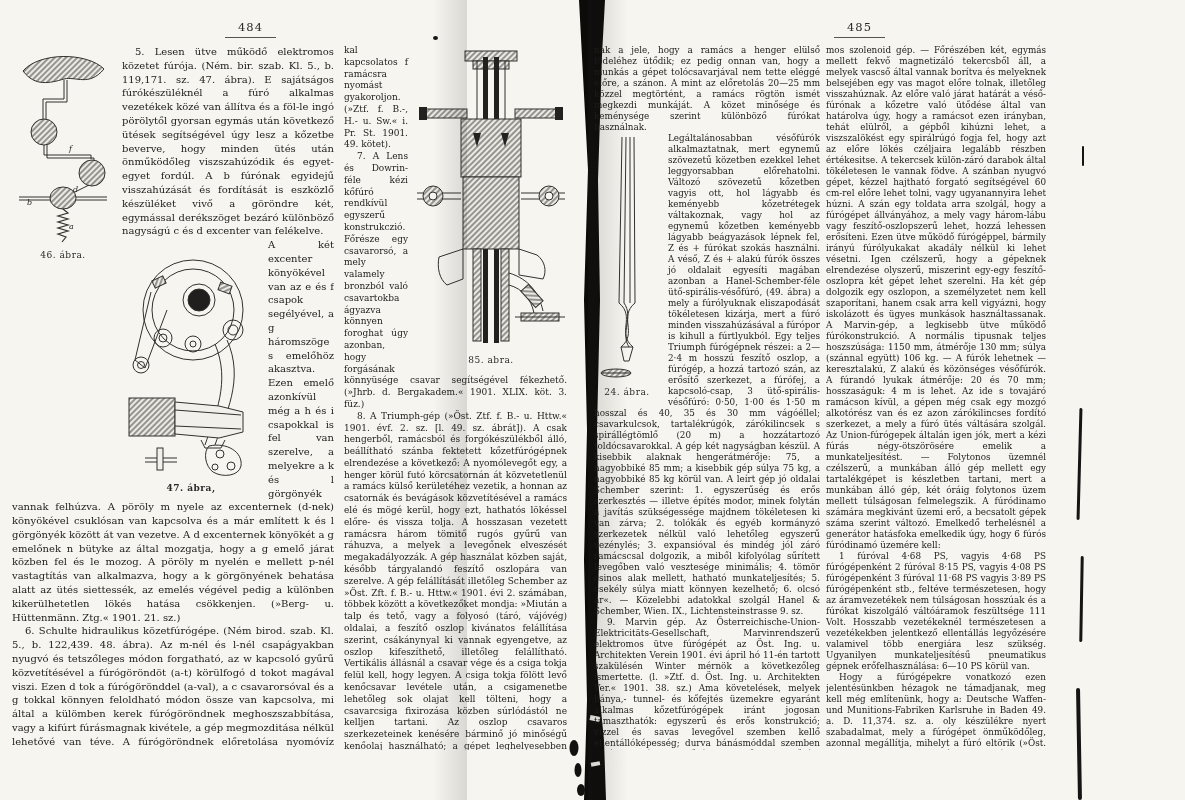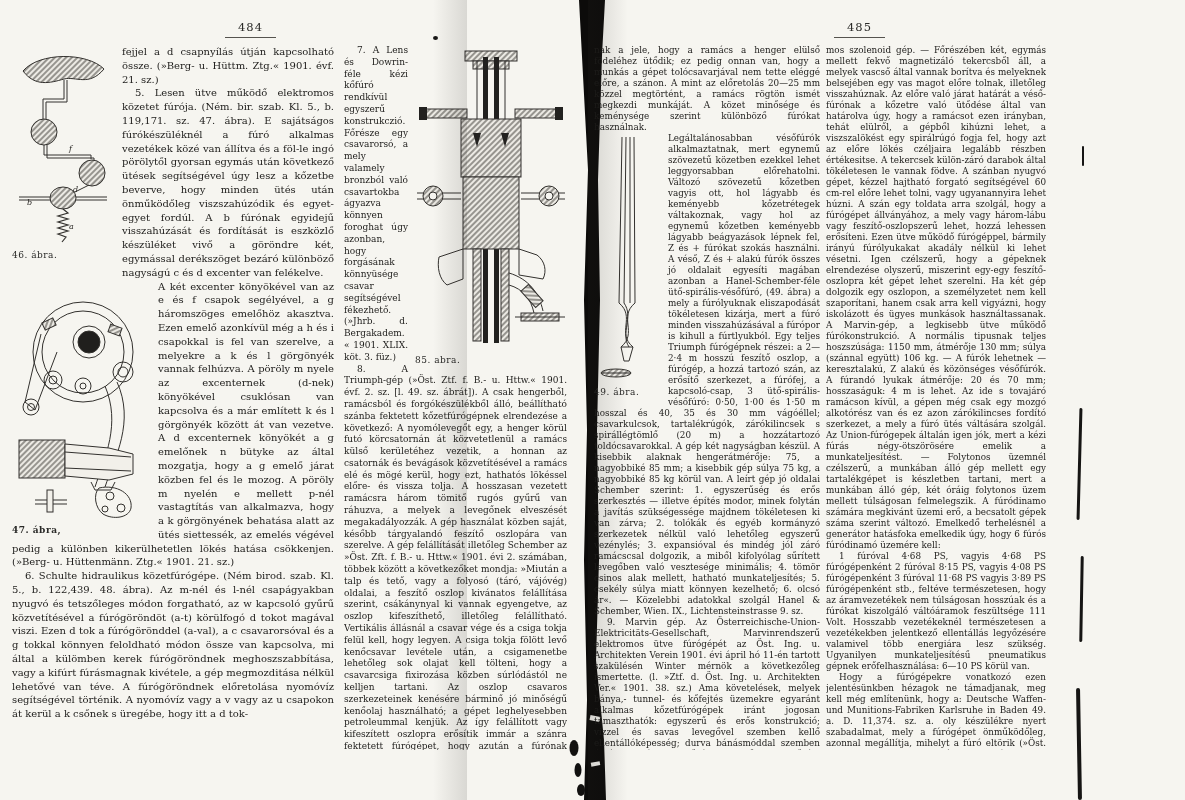--- a/index.html
+++ b/index.html
@@ -16,21 +16,21 @@
        -webkit-hyphens:auto;hyphens:auto;}
   .col p{margin:0;overflow-wrap:break-word;}
   .col p.indent{text-indent:13px;}
   .lcol1{left:12px;width:322px;height:705px;font-size:10px;line-height:13.8px;}
   .lcol2{left:344px;width:223px;height:705px;font-size:9px;line-height:11.8px;}
   .rcol1{left:6px;width:226px;height:705px;font-size:8.8px;line-height:11px;}
   .rcol2{left:238px;width:220px;height:705px;font-size:8.8px;line-height:11px;}
   .fig{position:relative;}
   .fig.fl{float:left;margin:2px 8px 3px 0;}
   .fig.fr{float:right;margin:2px 0 3px 7px;}
-  .figcap{text-align:left;font-size:9px;color:#2a2a28;margin-top:2px;letter-spacing:.5px;}
+  .figcap{text-align:center;font-size:9px;color:#2a2a28;margin-top:2px;letter-spacing:.5px;}
   .fig svg{display:block;margin:0 auto;}
   .shade-l{position:absolute;top:0;right:0;width:34px;height:800px;
            background:linear-gradient(to right,rgba(40,38,34,0) 0%,rgba(40,38,34,.14) 100%);}
   .shade-r{position:absolute;top:0;left:0;width:40px;height:800px;
            background:linear-gradient(to right,rgba(40,38,34,.16) 0%,rgba(40,38,34,0) 100%);}
   .gutter{position:absolute;left:560px;top:0;width:60px;height:800px;}
   .edge-mark{position:absolute;background:#161514;border-radius:2px;}
   .m1{left:1078px;top:408px;width:3px;height:112px;transform:rotate(1.5deg);}
   .m2{left:1080px;top:556px;width:2.5px;height:86px;transform:rotate(1deg);}
   .m3{left:1077px;top:688px;width:4px;height:112px;transform:rotate(-1deg);}
@@ -72,21 +72,20 @@
     </g>
     <g font-size="8" font-style="italic" fill="#2c2a27" font-family="DejaVu Serif,serif">
       <text x="56" y="104">f</text>
               <text x="14" y="158">b</text>
               <text x="60" y="145">d</text>
               <text x="56" y="182">a</text>
     </g>
   </svg>
 <div class="figcap">46. ábra.</div>
         </div>
-        <p>fejjel a d csapnyílás útján kapcsolható össze. (»Berg- u. Hüttm. Ztg.« 1901. évf. 21. sz.)</p>
         <p class="indent">5. Lesen ütve működő elektromos közetet fúrója. (Ném. bir. szab. Kl. 5., b. 119,171. sz. 47. ábra). E sajátságos fúrókészüléknél a fúró alkalmas vezetékek közé van állítva és a föl-le ingó pörölytől gyorsan egymás után következő ütések segítségével úgy lesz a kőzetbe beverve, hogy minden ütés után önműködőleg viszszahúzódik és egyet-egyet fordúl. A b fúrónak egyidejű visszahúzását és fordítását is eszközlő készüléket vivő a göröndre két, egymással derékszöget bezáró különböző nagyságú c és d excenter van felékelve.</p>
         <div class="fig fl" style="width: 138px; font-weight: bold;">
   <svg width="136" height="240" viewBox="0 0 136 240">
     <g stroke="#33312e" stroke-width="1" fill="none">
       <circle cx="70" cy="70" r="50"></circle>
       <circle cx="70" cy="70" r="41"></circle>
       <circle cx="76" cy="60" r="16"></circle>
       <circle cx="76" cy="60" r="11" fill="#201f1d"></circle>
       <circle cx="40" cy="98" r="9"></circle>
               <circle cx="40" cy="98" r="4"></circle>
@@ -154,20 +153,21 @@
       <rect x="84" y="202" width="8" height="92" fill="url(#hx)"></rect>
       <path d="M92,226 C112,232 122,246 126,264"></path>
       <path d="M92,238 C106,242 114,252 117,266"></path>
       <rect x="104" y="244" width="22" height="10" fill="url(#hx)" transform="rotate(48 115 249)"></rect>
       <rect x="104" y="266" width="38" height="8" fill="url(#hx)"></rect>
       <line x1="98" y1="270" x2="148" y2="270"></line>
     </g>
   </svg>
 <div class="figcap">85. abra.</div>
         </div>
+        <p>kal kapcsolatos f ramácsra nyomást gyakoroljon. (»Ztf. f. B.-, H.- u. Sw.« i. Pr. St. 1901. 49. kötet).</p>
         <p class="indent">7. A Lens és Dowrin-féle kézi kőfúró rendkívül egyszerű konstrukczió. Főrésze egy csavarorsó, a mely valamely bronzból való csavartokba ágyazva könnyen foroghat úgy azonban, hogy forgásának könnyüsége csavar segítségével fékezhető. (»Jhrb. d. Bergakadem.« 1901. XLIX. köt. 3. füz.)</p>
         <p class="indent">8. A Triumph-gép (»Öst. Ztf. f. B.- u. Httw.« 1901. évf. 2. sz. [l. 49. sz. ábrát]). A csak hengerből, ramácsból és forgókészülékből álló, beállítható szánba fektetett kőzetfúrógépnek elrendezése a következő: A nyomólevegőt egy, a henger körül futó körcsatornán át közvetetlenül a ramács külső kerületéhez vezetik, a honnan az csatornák és bevágások közvetítésével a ramács elé és mögé kerül, hogy ezt, hathatós lökéssel előre- és vissza tolja. A hosszasan vezetett ramácsra három tömitő rugós gyűrű van ráhuzva, a melyek a levegőnek elveszését megakadályozzák. A gép használat közben saját, később tárgyalandó feszítő oszlopára van szerelve. A gép felállítását illetőleg Schember az »Öst. Zft. f. B.- u. Httw.« 1901. évi 2. számában, többek között a következőket mondja: »Miután a talp és tető, vagy a folyosó (táró, vájóvég) oldalai, a feszítő oszlop kivánatos felállítása szerint, csákánynyal ki vannak egyengetve, az oszlop kifeszíthető, illetőleg felállítható. Vertikális állásnál a csavar vége és a csiga tokja felül kell, hogy legyen. A csiga tokja fölött levő kenőcsavar levétele után, a csigamenetbe lehetőleg sok olajat kell tölteni, hogy a csavarcsiga fixirozása közben súrlódástól ne kelljen tartani. Az oszlop csavaros szerkezeteinek kenésére bárminő jó minőségű kenőolaj használható; a gépet leghelyesebben petroleummal kenjük. Az így felállított vagy kifeszített oszlopra erősítik immár a szánra fektetett fúrógépet, hogy azután a fúrónak beállítása után, a furóval felszerelt gépet a forgató segítségével a kőzethez szoríthassák. Erre a légtömlőhöz csavart kapcsolócsapot óvatosan és lassan megnyitják. Ha a nyomó levegőnek a gépbe való belépése alkalmával a mechanismus nem indulna meg azonnal, a ramácsot kézzel kell kissé előre vagy hátra tolni, hogy a levegő a csatornákba bejuthasson. A mint ez megtörtént, a lökések is egymásután következnek. Megtörténhet itt-ott, hogy a gép hirtelenül megáll, a mi an-</p>
       </div>
     <div class="shade-l"></div>
   </div>
 
   <div class="gutter">
     <svg width="60" height="800" viewBox="0 0 60 800">
       <path d="M19,0 L45,0 L42,55 L38,180 L40,300 L37,430 L39,560 L36,660 L44,740 L46,800 L24,800 L27,700 L24,560 L27,430 L24,300 L28,170 Z" fill="#0c0b0a"></path>
       <ellipse cx="14" cy="748" rx="4.5" ry="8" fill="#121110"></ellipse>
@@ -191,21 +191,21 @@
       <line x1="34" y1="2" x2="34" y2="168"></line>
       <line x1="38" y1="2" x2="39" y2="168"></line>
       <path d="M23,168 C40,182 20,198 37,212"></path>
       <path d="M39,168 C22,182 42,198 25,212"></path>
       <path d="M28,168 C38,182 24,198 33,212"></path>
       <path d="M25,212 L37,212 L33,226 L28,226 Z"></path>
       <ellipse cx="20" cy="238" rx="15" ry="4" fill="url(#hx)"></ellipse>
       <line x1="5" y1="238" x2="35" y2="238"></line>
     </g>
   </svg>
-<div class="figcap">49. ábra.</div>
+<div class="figcap">24. ábra.</div>
         </div>
         <p>Legáltalánosabban vésőfúrók alkalmaztatnak, mert egynemű szövezetű közetben ezekkel lehet leggyorsabban előrehatolni. Változó szövezetű kőzetben vagyis ott, hol lágyabb és keményebb kőzetrétegek váltakoznak, vagy hol az egynemű kőzetben keményebb lágyabb beágyazások lépnek fel, Z és + fúrókat szokás használni. A véső, Z és + alakú fúrók összes jó oldalait egyesíti magában azonban a Hanel-Schember-féle ütő-spirális-vésőfúró, (49. ábra) a mely a fúrólyuknak eliszapodását tökéletesen kizárja, mert a fúró minden visszahúzásával a fúrópor is kihull a fúrtlyukból. Egy teljes Triumph fúrógépnek részei: a 2—2·4 m hosszú feszítő oszlop, a fúrógép, a hozzá tartozó szán, az erősítő szerkezet, a fúrófej, a kapcsoló-csap, 3 ütő-spirális-vésőfúró: 0·50, 1·00 és 1·50 m hosszal és 40, 35 és 30 mm vágóéllel; csavarkulcsok, tartalékrúgók, zárókilincsek s spirállégtömlő (20 m) a hozzátartozó toldócsavarokkal. A gép két nagyságban készül. A kisebbik alaknak hengerátmérője: 75, a nagyobbiké 85 mm; a kisebbik gép súlya 75 kg, a nagyobbiké 85 kg körül van. A leírt gép jó oldalai Schember szerint: 1. egyszerűség és erős szerkesztés — illetve építés modor, minek folytán a javítás szükségessége majdnem tökéletesen ki van zárva; 2. tolókák és egyéb kormányzó szerkezetek nélkül való lehetőleg egyszerű vezénylés; 3. expansióval és mindég jól záró ramácscsal dolgozik, a miből kifolyólag sűrített levegőben való vesztesége minimális; 4. tömör csinos alak mellett, hatható munkateljesítés; 5. csekély súlya miatt könnyen kezelhető; 6. olcsó ár«. — Közelebbi adatokkal szolgál Hanel &amp; Schember, Wien. IX., Lichtensteinstrasse 9. sz.</p>
         <p class="indent">9. Marvin gép. Az Österreichische-Union-Elektricitäts-Gesellschaft, Marvinrendszerű elektromos ütve fúrógépét az Öst. Ing. u. Architekten Verein 1901. évi ápril hó 11-én tartott szakülésén Winter mérnök a következőleg ismertette. (l. »Ztf. d. Öst. Ing. u. Architekten Ver.« 1901. 38. sz.) Ama követelések, melyek bánya,- tunnel- és kőfejtés üzemekre egyaránt alkalmas kőzetfúrógépek iránt jogosan támaszthatók: egyszerű és erős konstrukció; vizzel és savas levegővel szemben kellő ellentállóképesség; durva bánásmóddal szemben érzéketlenség; könnyű és egyszerű kezelhetőség; csekély helyfoglalás; csekély súly; könnyű szállíthatóság; csekély kopás és a javíthatás lehetősége. Az Union-Elektricitäts-Gesellschaft szóban forgó elektromos ütve működő kőzetfúrógépe mindezen követeléseknek a legtökéletesebb módon megfelel. A szerkezet váltó-ára-</p>
       </div>
     <div class="col rcol2">
         <p>mos szolenoid gép. — Főrészében két, egymás mellett fekvő magnetizáló tekercsből áll, a melyek vascső által vannak borítva és melyeknek belsejében egy vas magot előre tolnak, illetőleg visszahúznak. Az előre való járat határát a véső-fúrónak a kőzetre való ütődése által van határolva úgy, hogy a ramácsot ezen irányban, tehát elülről, a gépből kihúzni lehet, a viszszalökést egy spirálrúgó fogja fel, hogy azt az előre lökés czéljaira legalább részben értékesitse. A tekercsek külön-záró darabok által tökéletesen le vannak födve. A szánban nyugvó gépet, kézzel hajtható forgató segítségével 60 cm-rel előre lehet tolni, vagy ugyanannyira lehet húzni. A szán egy toldata arra szolgál, hogy a fúrógépet állványához, a mely vagy három-lábu vagy feszítő-oszlopszerű lehet, hozzá lehessen erősíteni. Ezen ütve működő fúrógéppel, bármily irányú fúrólyukakat akadály nélkül ki lehet vésetni. Igen czélszerű, hogy a gépeknek elrendezése olyszerű, miszerint egy-egy feszítő-oszlopra két gépet lehet szerelni. Ha két gép dolgozik egy oszlopon, a személyzetet nem kell szaporítani, hanem csak arra kell vigyázni, hogy iskolázott és ügyes munkások használtassanak. A Marvin-gép, a legkisebb ütve működő fúrókonstrukció. A normális tipusnak teljes hoszszúsága: 1150 mm, átmérője 130 mm; súlya (szánnal együtt) 106 kg. — A fúrók lehetnek — keresztalakú, Z alakú és közönséges vésőfúrók. A fúrandó lyukak átmérője: 20 és 70 mm; hosszaságuk: 4 m is lehet. Az ide s tovajáró ramácson kívül, a gépen még csak egy mozgó alkotórész van és ez azon zárókilincses fordító szerkezet, a mely a fúró ütés váltására szolgál. Az Union-fúrógepek általán igen jók, mert a kézi fúrás négy-ötszörösére emelik a munkateljesítést. — Folytonos üzemnél czélszerű, a munkában álló gép mellett egy tartalékgépet is készletben tartani, mert a munkában álló gép, két óráig folytonos üzem mellett túlságosan felmelegszik. A fúródinamo számára megkivánt üzemi erő, a becsatolt gépek száma szerint változó. Emelkedő terhelésnél a generátor hatásfoka emelkedik úgy, hogy 6 fúrós fúródinamó üzemére kell:</p>
         <p class="indent">1 fúróval 4·68 PS, vagyis 4·68 PS fúrógépenként 2 fúróval 8·15 PS, vagyis 4·08 PS fúrógépenként 3 fúróval 11·68 PS vagyis 3·89 PS fúrógépenként stb., feltéve természetesen, hogy az áramvezetékek nem túlságosan hosszúak és a fúrókat kiszolgáló váltóáramok feszültsége 111 Volt. Hosszabb vezetékeknél természetesen a vezetékekben jelentkező ellentállás legyőzésére valamivel több energiára lesz szükség. Ugyanilyen munkateljesítésű pneumatikus gépnek erőfelhasználása: 6—10 PS körül van.</p>
         <p class="indent">Hogy a fúrógépekre vonatkozó ezen jelentésünkben hézagok ne támadjanak, meg kell még említenünk, hogy a: Deutsche Waffen- und Munitions-Fabriken Karlsruhe in Baden 49. a. D. 11,374. sz. a. oly készülékre nyert szabadalmat, mely a fúrógépet önműködőleg, azonnal megállítja, mihelyt a fúró eltörik (»Öst. Zft. f. B.- u. Httw.« 1901. évi 51. sz.) és — hogy Nicholson oly kőzetfúrókat szerkesztett, a melyeknek éle kiváltható. Utóbbi újításról az »Organ des Verein der</p>
       </div>
   </div>

